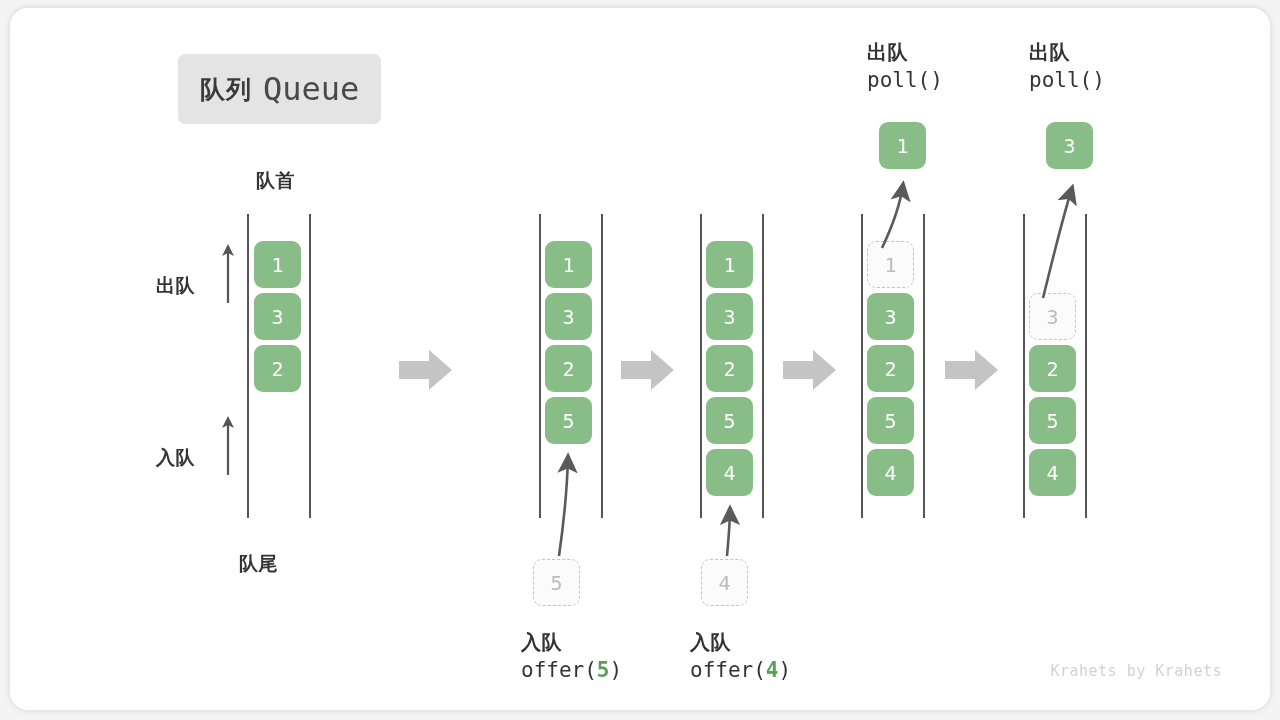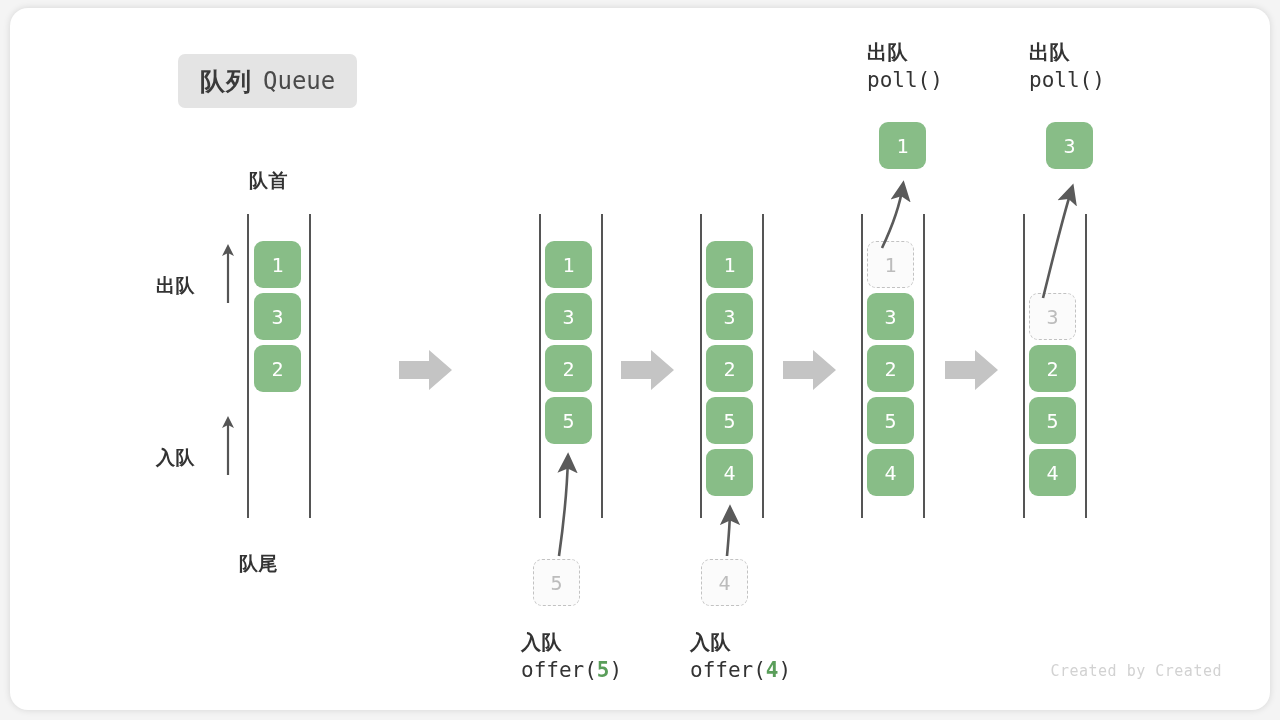--- a/index.html
+++ b/index.html
@@ -25,35 +25,35 @@
     border-radius: 18px;
     box-shadow: 0 0 7px rgba(0,0,0,0.13);
   }
 
   
   .title-badge {
     position: absolute;
     left: 168px;
     top: 46px;
     height: 54px;
-    padding: 0 22px;
+    padding: 8px 22px;
     display: flex;
     align-items: center;
     gap: 11px;
     background: #e4e4e4;
     border-radius: 7px;
   }
   .title-cn {
     font-size: 25px;
     font-weight: bold;
     color: #3a3a3a;
     letter-spacing: 1px;
   }
   .title-en {
-    font-size: 24px;
+    font-size: 32px;
     color: #4a4a4a;
     font-family: "DejaVu Sans Mono", "Liberation Mono", monospace;
   }
 
   
   .lbl-bold {
     position: absolute;
     font-size: 19px;
     font-weight: bold;
     color: #333333;
@@ -138,21 +138,21 @@
 <body>
 
 <div id="stage">
   <div id="card">
 
     <div class="title-badge">
       <span class="title-cn">队列</span>
       <span class="title-en">Queue</span>
     </div>
 
-    <div class="lbl-bold" style="left:239px; top:160px;">队首</div>
+    <div class="lbl-bold" style="left:246px; top:160px;">队首</div>
     <div class="lbl-bold" style="left:229px; top:543px;">队尾</div>
 
     <div class="lbl-bold" style="left:146px; top:265px;">出队</div>
     <div class="lbl-bold" style="left:146px; top:437px;">入队</div>
 
     <svg class="thin-arrow" style="left:206px; top:234px;" width="24" height="62" viewBox="0 0 24 62">
       <line x1="12" y1="61" x2="12" y2="9" stroke="#555" stroke-width="2.2"></line>
       <path d="M12 2 L18 14 L12 11 L6 14 Z" fill="#555"></path>
     </svg>
 
@@ -256,16 +256,16 @@
 
       <path d="M549,548 C553,520 557,487 558,449" fill="none" stroke="#5a5a5a" stroke-width="2.6" marker-end="url(#ah)"></path>
 
       <path d="M717,548 C719,526 720,505 720,501" fill="none" stroke="#5a5a5a" stroke-width="2.6" marker-end="url(#ah)"></path>
 
       <path d="M872,240 C883,217 890,197 893,177" fill="none" stroke="#5a5a5a" stroke-width="2.6" marker-end="url(#ah)"></path>
 
       <path d="M1033,290 C1043,250 1052,212 1062,180" fill="none" stroke="#5a5a5a" stroke-width="2.6" marker-end="url(#ah)"></path>
     </svg>
 
-    <div class="credit">Created by Created</div>
+    <div class="credit">Krahets by Krahets</div>
 
   </div>
 </div>
 
 </body></html>

